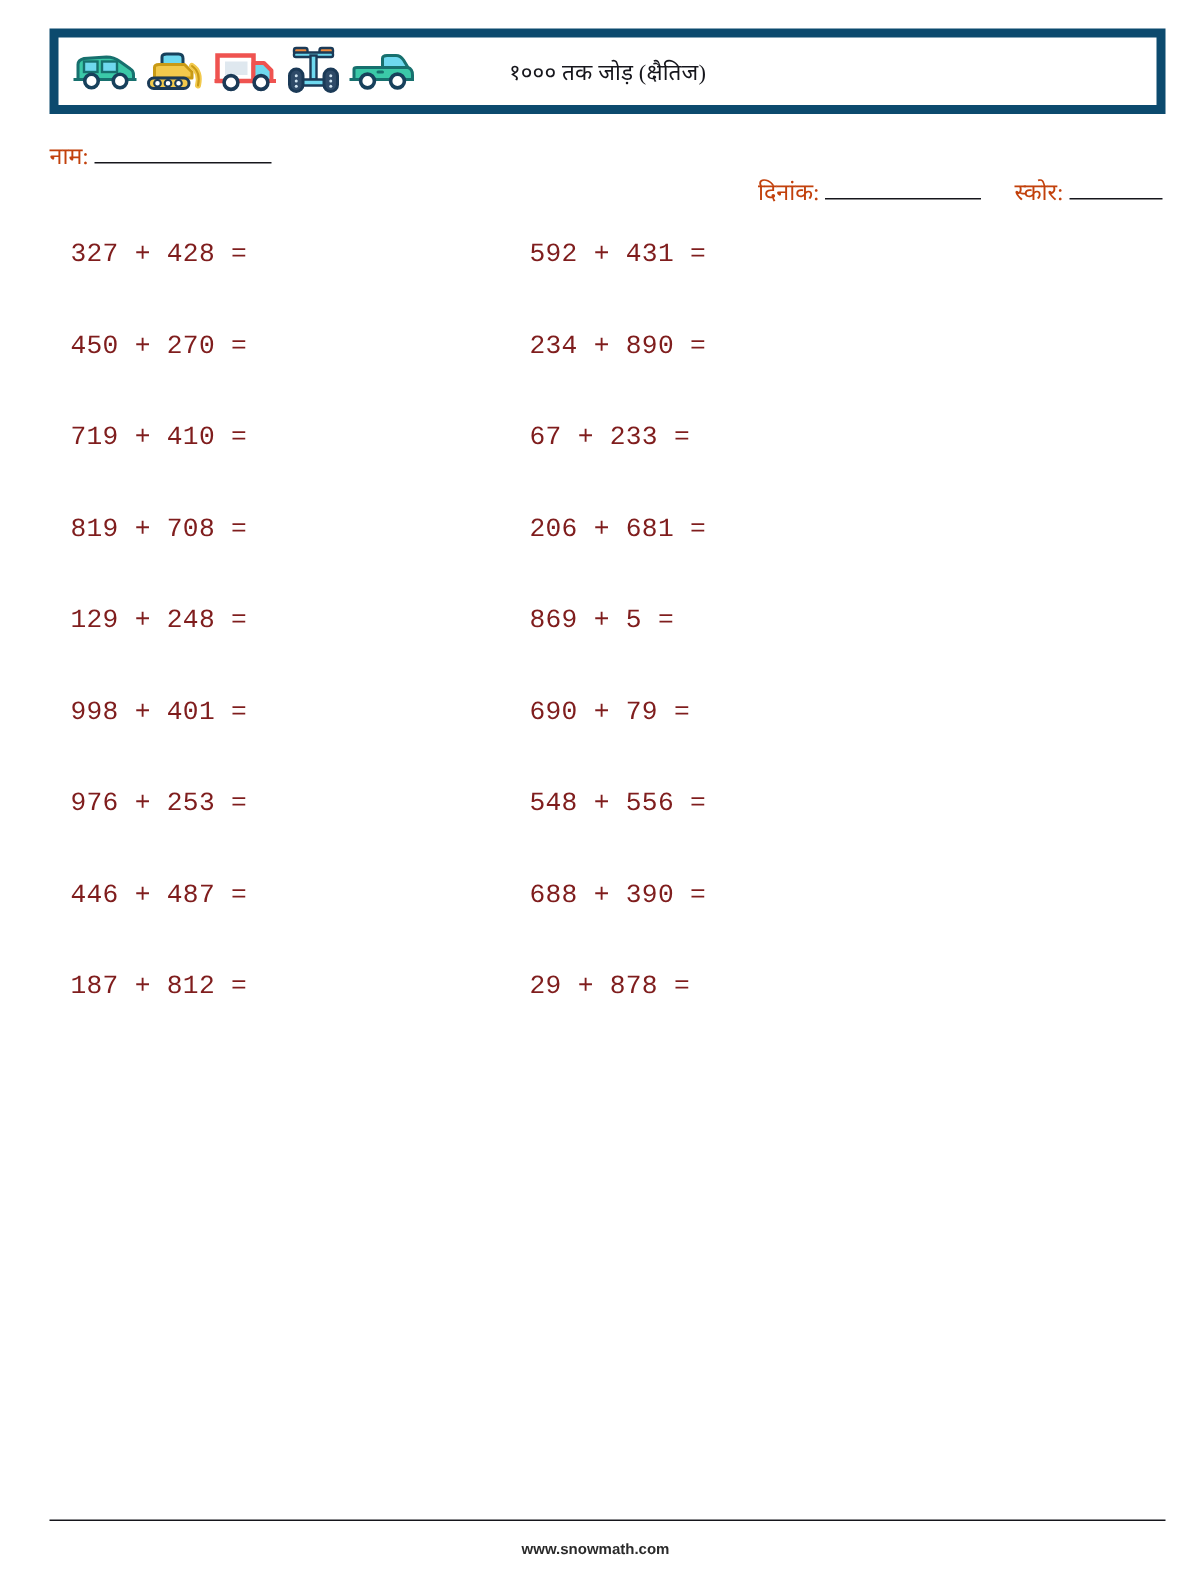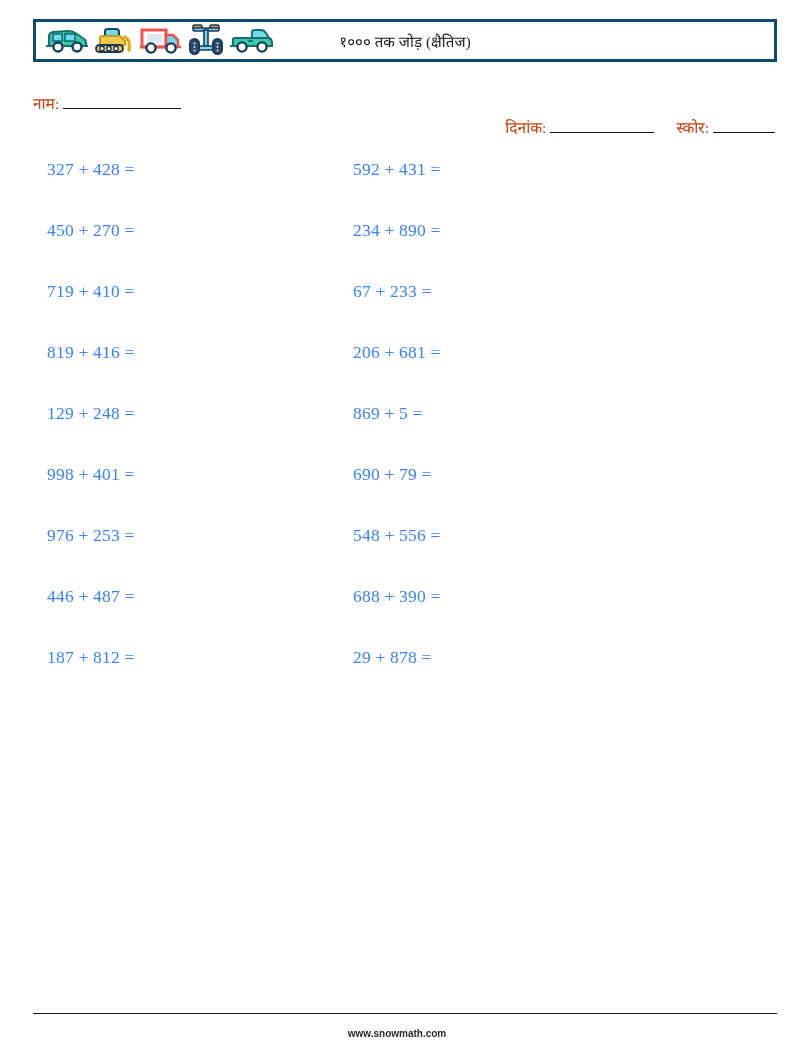--- a/index.html
+++ b/index.html
@@ -15,22 +15,22 @@
     color: #1a1a1a;
     overflow: hidden;
   }
 
   
   .header-box {
     position: absolute;
     left: 33px;
     top: 19px;
     width: 744px;
-    height: 43px;
-    border: 3px solid #0c4a6e;
+    height: 57px;
+    border: 6px solid #0c4a6e;
     box-sizing: border-box;
   }
   .icon-strip {
     position: absolute;
     left: 5px;
     top: 0;
     height: 100%;
     display: flex;
     align-items: center;
     gap: 2px;
@@ -95,23 +95,24 @@
     top: 139px;
     width: 794px;
   }
   .prob-row {
     display: flex;
     height: 61px;
     align-items: center;
   }
   .prob-cell {
     font-size: 17.5px;
-    color: #3b82f6;
+    color: #7f1d1d;
     white-space: nowrap;
     letter-spacing: 0.2px;
+    font-family: Liberation Mono, monospace;
   }
   .prob-col-left {
     width: 340px;
     padding-left: 47px;
     box-sizing: border-box;
   }
   .prob-col-right {
     width: 400px;
     padding-left: 13px;
     box-sizing: border-box;
@@ -233,21 +234,21 @@
   </div>
   <div class="prob-row">
     <div class="prob-cell prob-col-left">450 + 270 =</div>
     <div class="prob-cell prob-col-right">234 + 890 =</div>
   </div>
   <div class="prob-row">
     <div class="prob-cell prob-col-left">719 + 410 =</div>
     <div class="prob-cell prob-col-right">67 + 233 =</div>
   </div>
   <div class="prob-row">
-    <div class="prob-cell prob-col-left">819 + 416 =</div>
+    <div class="prob-cell prob-col-left">819 + 708 =</div>
     <div class="prob-cell prob-col-right">206 + 681 =</div>
   </div>
   <div class="prob-row">
     <div class="prob-cell prob-col-left">129 + 248 =</div>
     <div class="prob-cell prob-col-right">869 + 5 =</div>
   </div>
   <div class="prob-row">
     <div class="prob-cell prob-col-left">998 + 401 =</div>
     <div class="prob-cell prob-col-right">690 + 79 =</div>
   </div>

